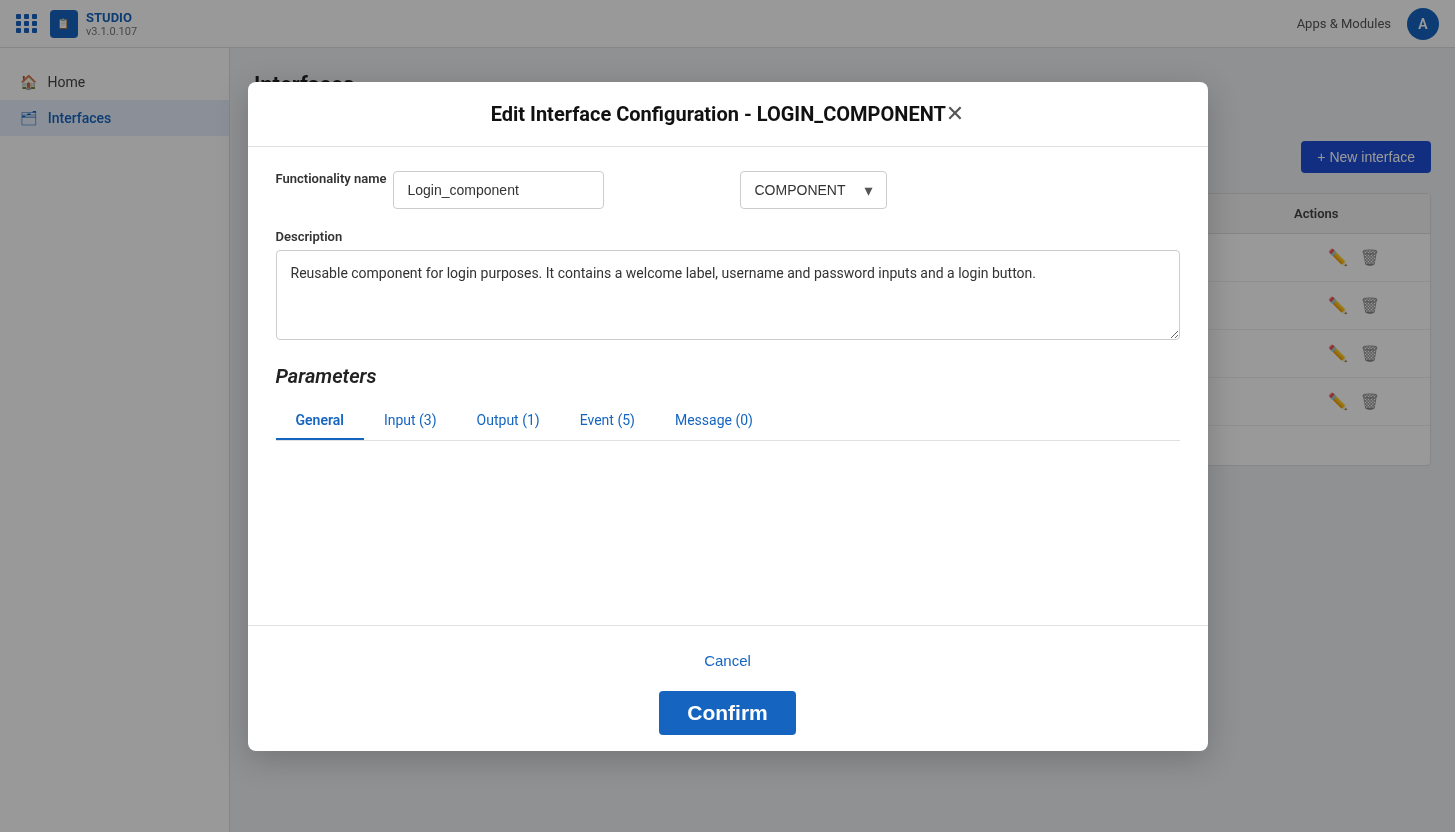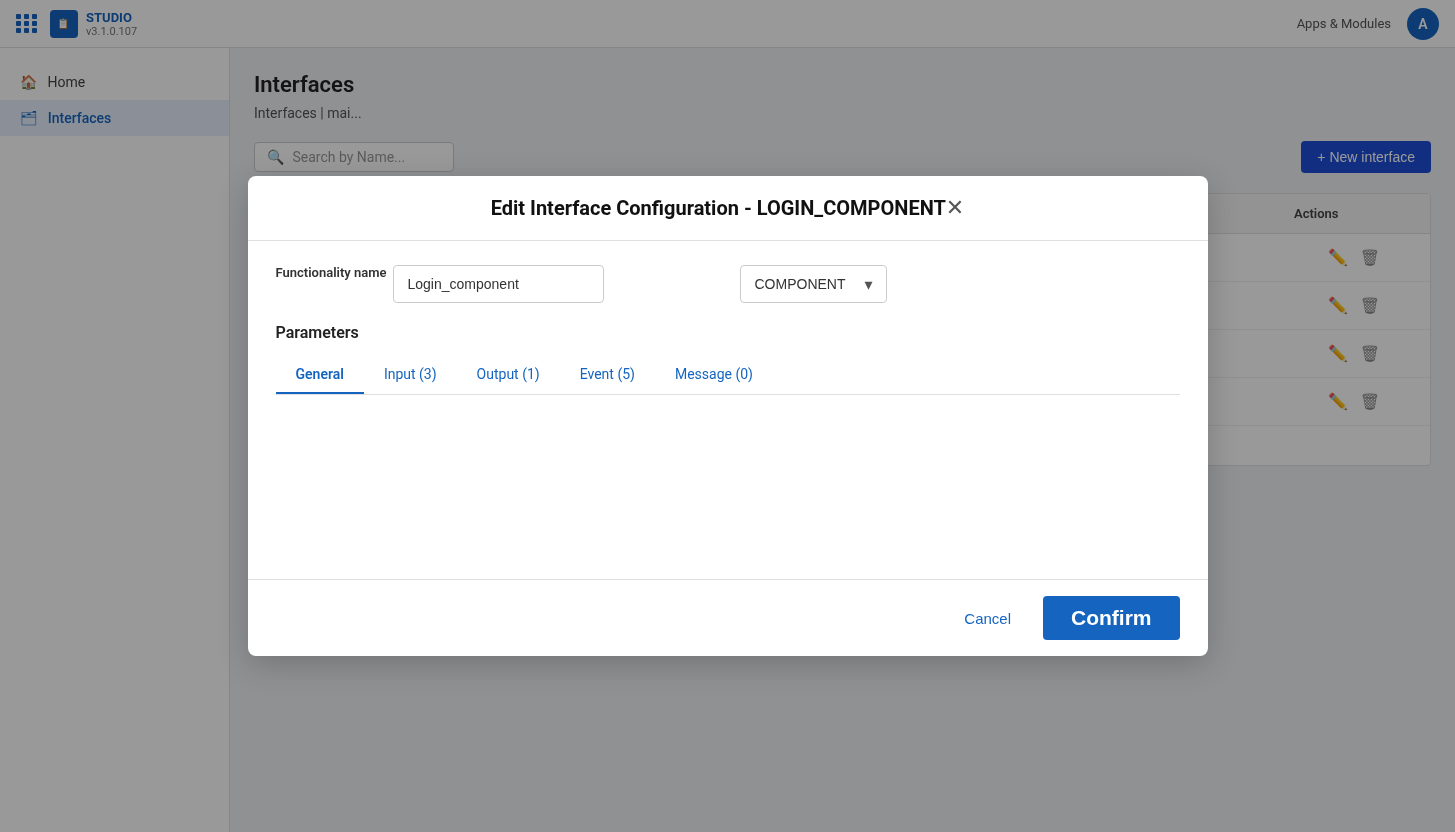--- a/index.html
+++ b/index.html
@@ -341,24 +341,25 @@
       outline: none;
       font-family: inherit;
       line-height: 1.5;
     }
 
     .parameters-section {
       margin-bottom: 20px;
     }
 
     .parameters-title {
-      font-size: 16px;
+      font-size: 20px;
       font-weight: 600;
       color: #222;
       margin-bottom: 14px;
+      font-style: italic;
     }
 
     .param-tabs {
       display: flex;
       gap: 0;
       border-bottom: 1px solid #e0e0e0;
       margin-bottom: 20px;
     }
 
     .param-tab {
@@ -388,20 +389,21 @@
       cursor: pointer;
     }
 
     .modal-footer {
       display: flex;
       align-items: center;
       justify-content: flex-end;
       gap: 12px;
       padding: 16px 28px;
       border-top: 1px solid #e0e0e0;
+      flex-direction: column;
     }
 
     .btn-cancel {
       background: none;
       border: none;
       color: #1565c0;
       font-size: 15px;
       font-weight: 500;
       cursor: pointer;
       padding: 10px 20px;
@@ -559,20 +561,24 @@
             <select>
               <option selected="">COMPONENT</option>
               <option>PAGE</option>
               <option>DIALOG</option>
             </select>
             <span class="select-chevron">▾</span>
           </div>
         </div>
       </div>
 
+      <div class="description-group">
+        <label>Description</label>
+        <textarea style="">Reusable component for login purposes. It contains a welcome label, username and password inputs and a login button.</textarea>
+      </div>
 
       <div class="parameters-section">
         <div class="parameters-title">Parameters</div>
 
         <div class="param-tabs">
           <div class="param-tab active">
             <span>General</span>
           </div>
           <div class="param-tab">
             <span>Input (3)</span>

